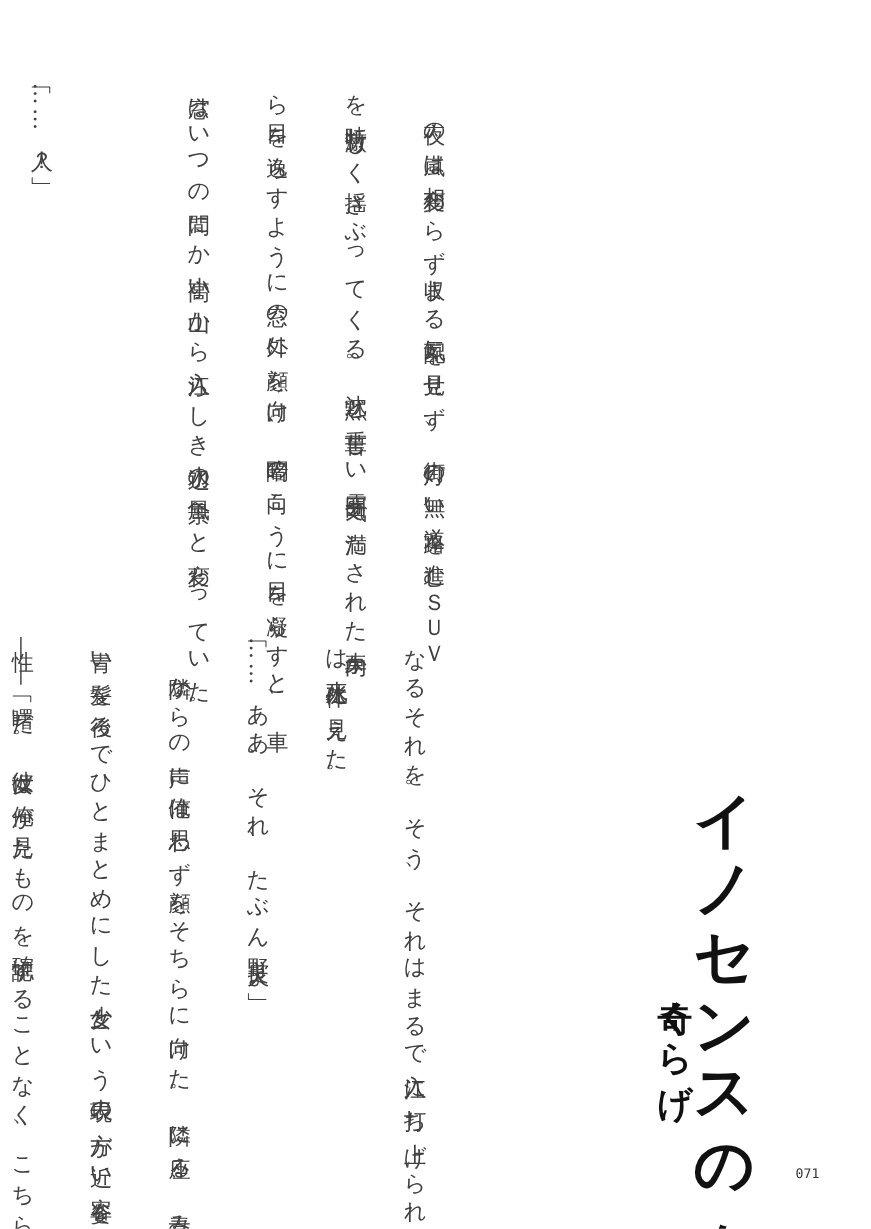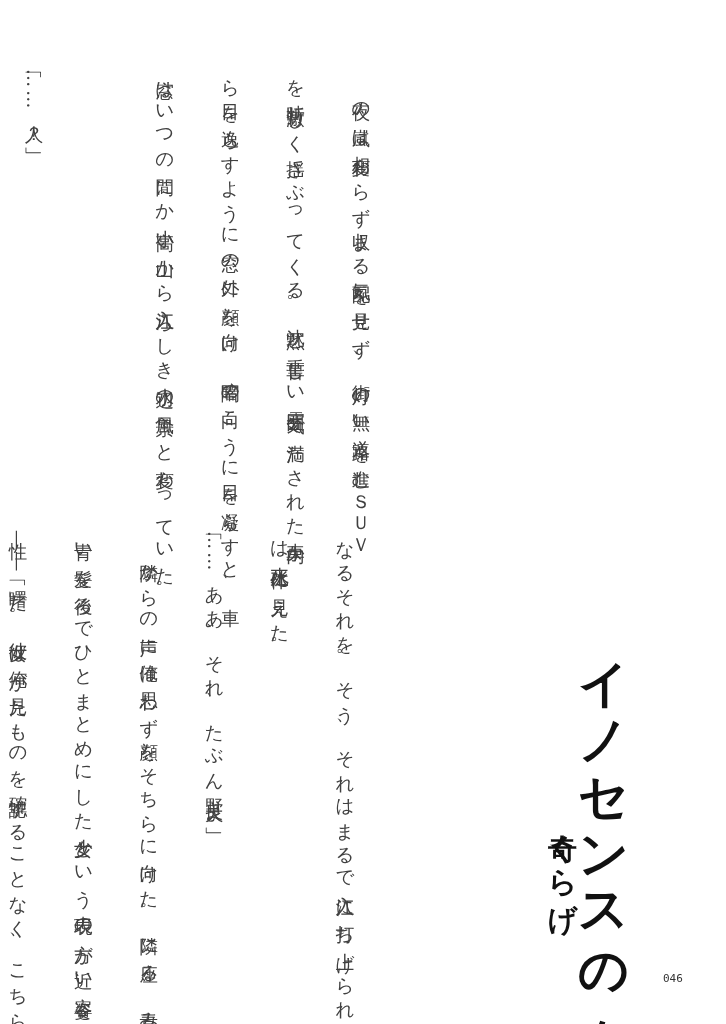--- a/index.html
+++ b/index.html
@@ -49,13 +49,13 @@
   
   
   
   
   
 </div>
 
 <div id="title-main" class="title">イノセンスの血</div>
 <div id="title-author" class="title">奇くらげ</div>
 
-<div id="page-number">046</div>
+<div id="page-number">071</div>
 
 </body></html>

